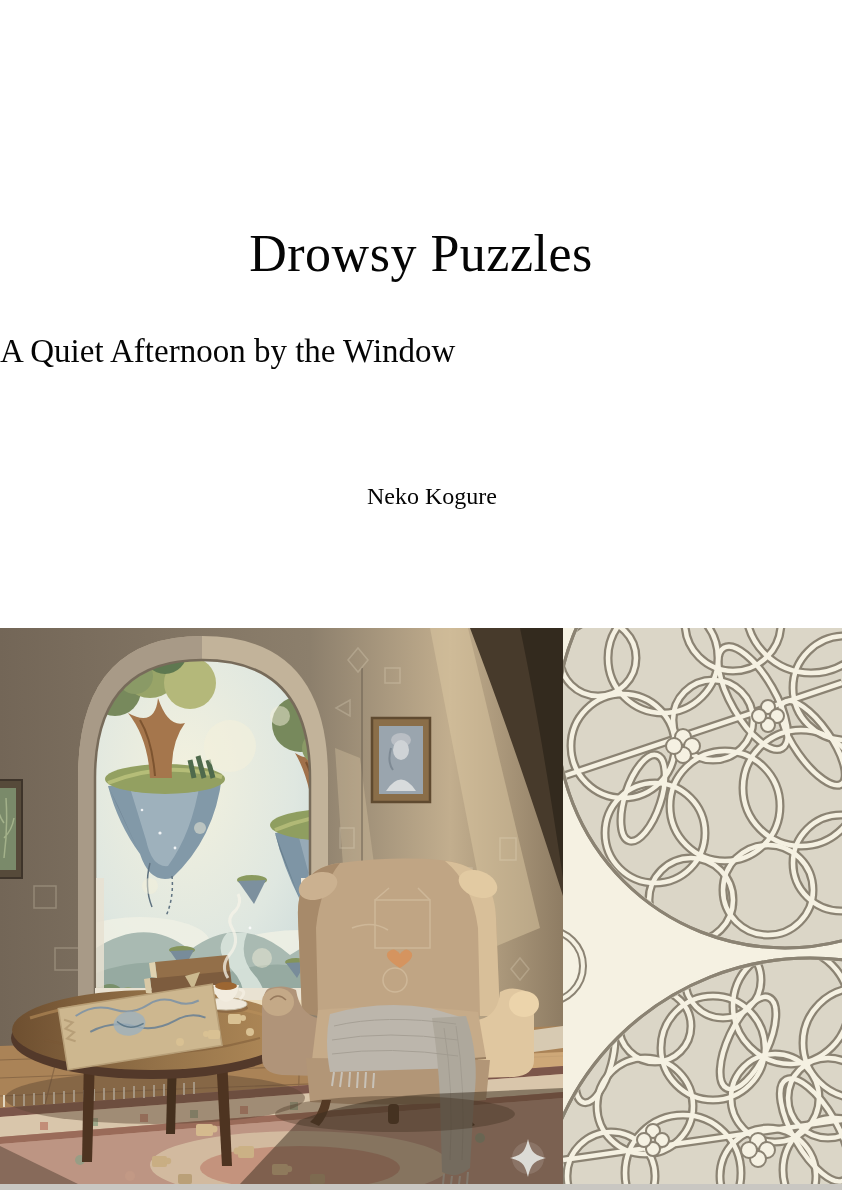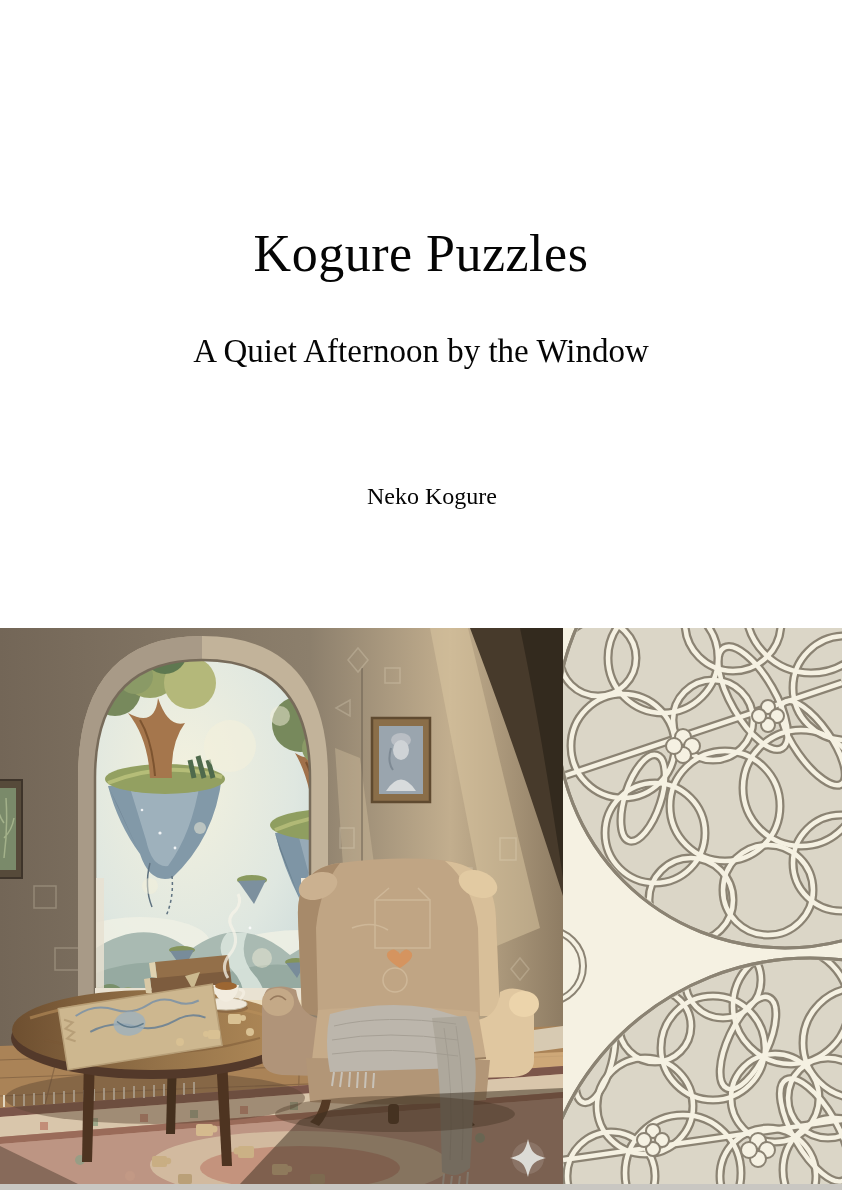--- a/index.html
+++ b/index.html
@@ -5,42 +5,42 @@
   html,body{margin:0;padding:0;}
   body{
     width:842px;height:1190px;position:relative;background:#ffffff;
     font-family:"Liberation Serif", serif;color:#050505;overflow:hidden;
   }
   .title{
     position:absolute;top:224px;left:0;width:842px;text-align:center;
     font-size:52px;font-weight:400;margin:0;letter-spacing:.5px;
   }
   .subtitle{
-    position:absolute;top:333px;left:0;width:842px;text-align:center;
+    position:absolute;top:333px;left:0;width:842px;
     font-size:33px;font-weight:400;margin:0;
   }
   .author{
     position:absolute;top:483px;left:11px;width:842px;text-align:center;
     font-size:24px;font-weight:400;margin:0;
   }
   .art{
     position:absolute;top:628px;left:0;width:842px;height:556px;
     display:flex;flex-direction:row;line-height:0;
   }
   .art svg{display:block;}
   .bottom-edge{
     position:absolute;top:1184px;left:0;width:842px;height:6px;background:#c9c7c2;
   }
 </style>
 </head>
 <body>
 
 <div>
 
-  <h1 class="title">Kogure Puzzles</h1>
+  <h1 class="title">Drowsy Puzzles</h1>
   <h2 class="subtitle">A Quiet Afternoon by the Window</h2>
   <div class="author">Neko Kogure</div>
 
   <div class="art">
 
     <svg width="563" height="556" viewBox="0 0 563 556">
       <defs>
         <linearGradient id="wall" x1="0" y1="0" x2="1" y2="0">
           <stop offset="0" stop-color="#736657"></stop>
           <stop offset="0.55" stop-color="#8c7f6c"></stop>

